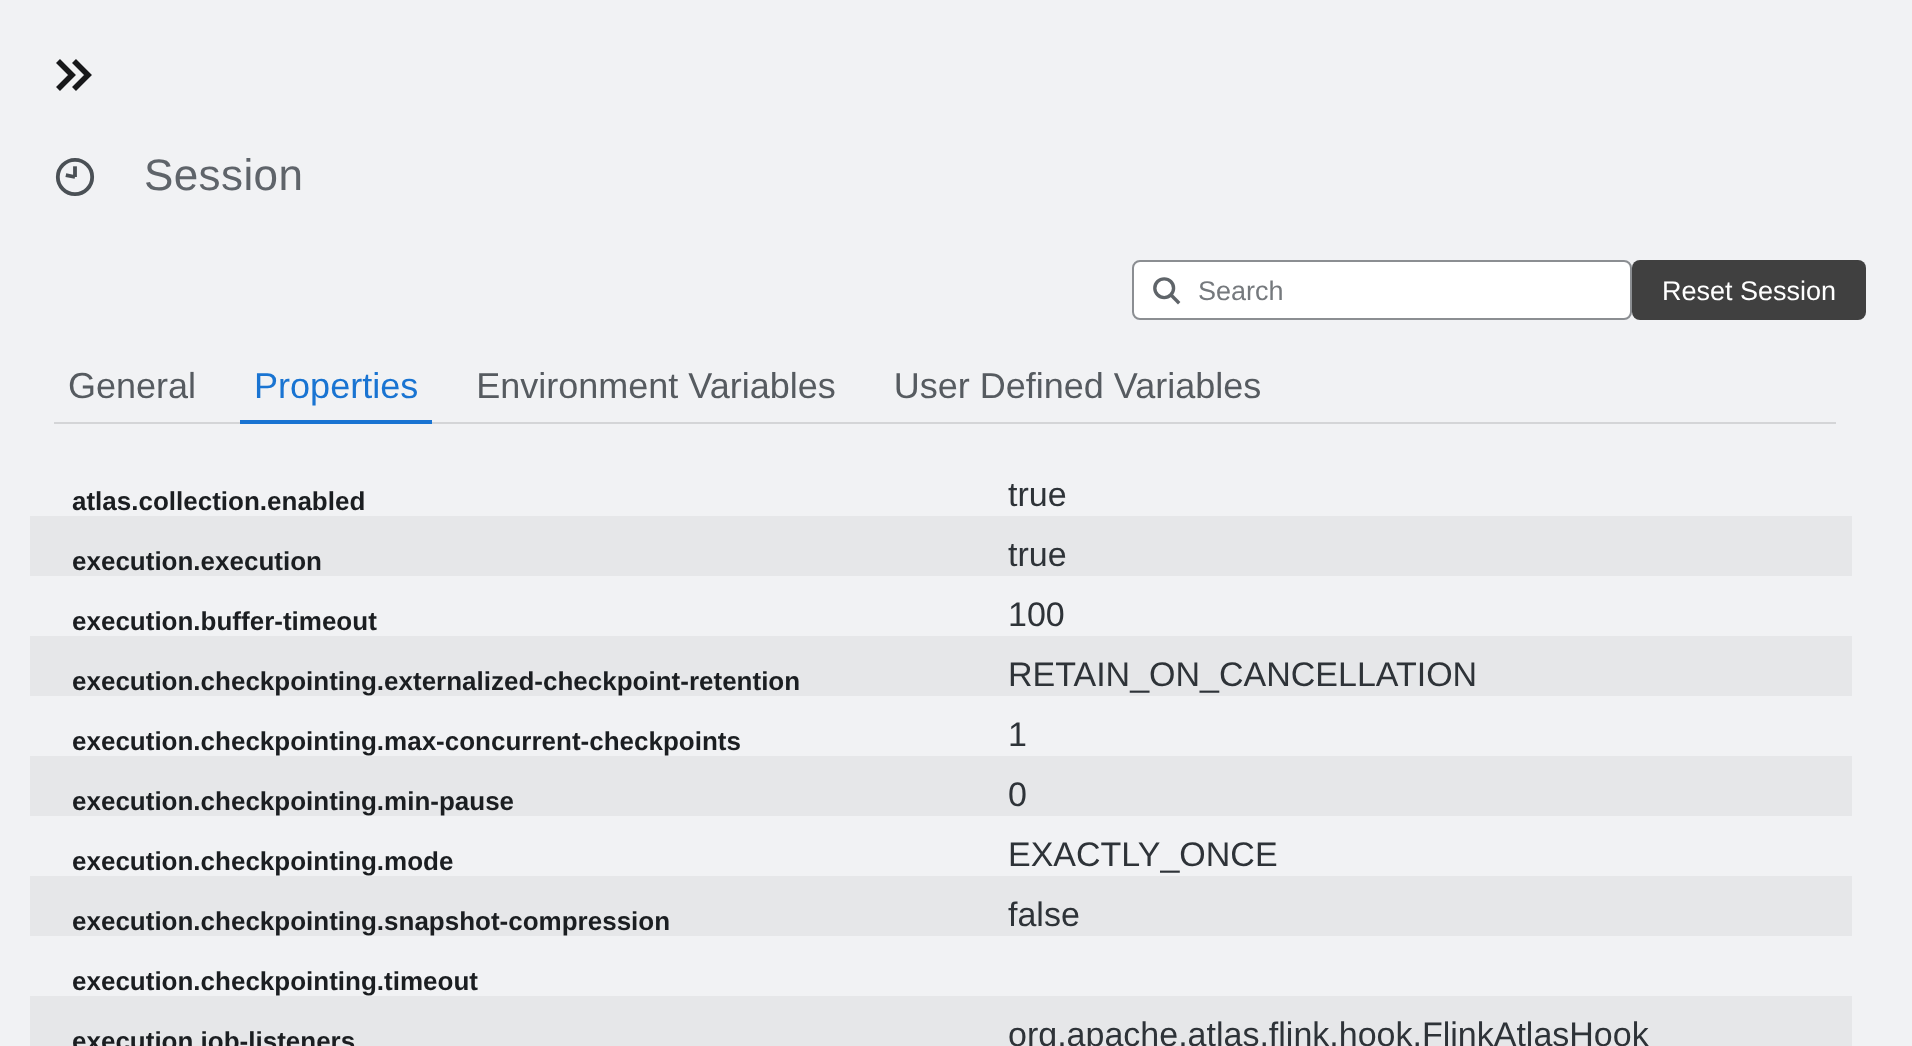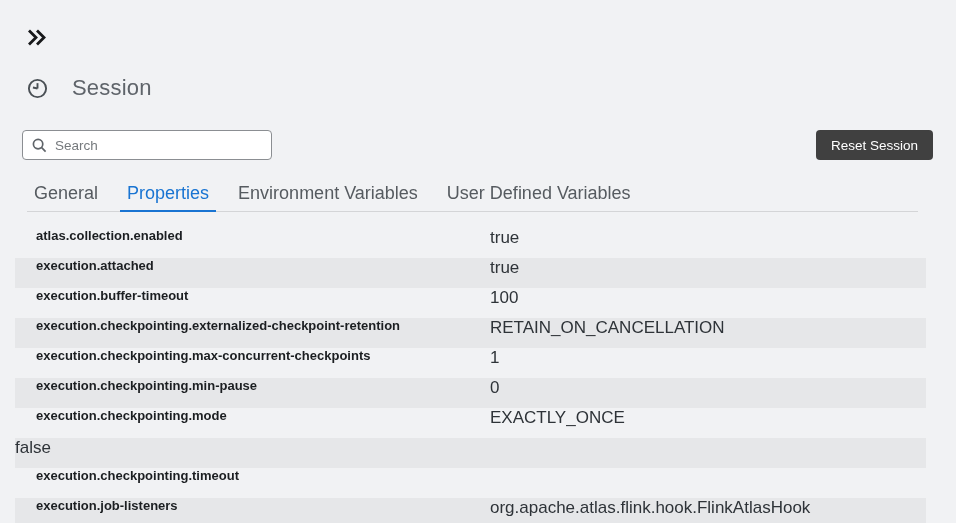--- a/index.html
+++ b/index.html
@@ -25,21 +25,21 @@
   }
   .session-title {
     font-size: 22px;
     font-weight: 400;
     color: #5f646a;
     letter-spacing: 0.2px;
   }
   
   .toolbar {
     margin: 29px 23px 0 22px;
-    display: flex; align-items: center; justify-content: space-between;
+    display: flex; align-items: center; justify-content: flex-end;
   }
   .search-box {
     width: 250px; height: 30px;
     background: #ffffff;
     border: 1px solid #8b8e92;
     border-radius: 4px;
     display: flex; align-items: center;
     padding: 0 9px;
     gap: 8px;
   }
@@ -84,21 +84,22 @@
     color: #1974d2;
     border-bottom-color: #1974d2;
   }
   
   .props-table {
     margin: 16px 30px 0 15px;
   }
   .prop-row {
     height: 30px;
     display: flex;
-    align-items: flex-start;
+    align-items: flex-end;
+    gap: 14px;
   }
   .prop-row:nth-child(even) { background: #e6e7e9; }
   .prop-key {
     width: 475px;
     padding-left: 21px;
     font-size: 13px;
     font-weight: bold;
     color: #1b1e21;
     white-space: nowrap; overflow: hidden;
   }
@@ -152,21 +153,21 @@
     <div class="tab">Environment Variables</div>
     <div class="tab">User Defined Variables</div>
   </div>
 
 <div class="props-table">
     <div class="prop-row">
       <div class="prop-key">atlas.collection.enabled</div>
       <div class="prop-value">true</div>
     </div>
     <div class="prop-row">
-      <div class="prop-key">execution.attached</div>
+      <div class="prop-key">execution.execution</div>
       <div class="prop-value">true</div>
     </div>
     <div class="prop-row">
       <div class="prop-key">execution.buffer-timeout</div>
       <div class="prop-value">100</div>
     </div>
     <div class="prop-row">
       <div class="prop-key">execution.checkpointing.externalized-checkpoint-retention</div>
       <div class="prop-value">RETAIN_ON_CANCELLATION</div>
     </div>
@@ -176,20 +177,21 @@
     </div>
     <div class="prop-row">
       <div class="prop-key">execution.checkpointing.min-pause</div>
       <div class="prop-value">0</div>
     </div>
     <div class="prop-row">
       <div class="prop-key">execution.checkpointing.mode</div>
       <div class="prop-value">EXACTLY_ONCE</div>
     </div>
     <div class="prop-row">
+      <div class="prop-key">execution.checkpointing.snapshot-compression</div>
       <div class="prop-value">false</div>
     </div>
     <div class="prop-row">
       <div class="prop-key">execution.checkpointing.timeout</div>
     </div>
     <div class="prop-row">
       <div class="prop-key">execution.job-listeners</div>
       <div class="prop-value">org.apache.atlas.flink.hook.FlinkAtlasHook</div>
     </div>
   </div>

